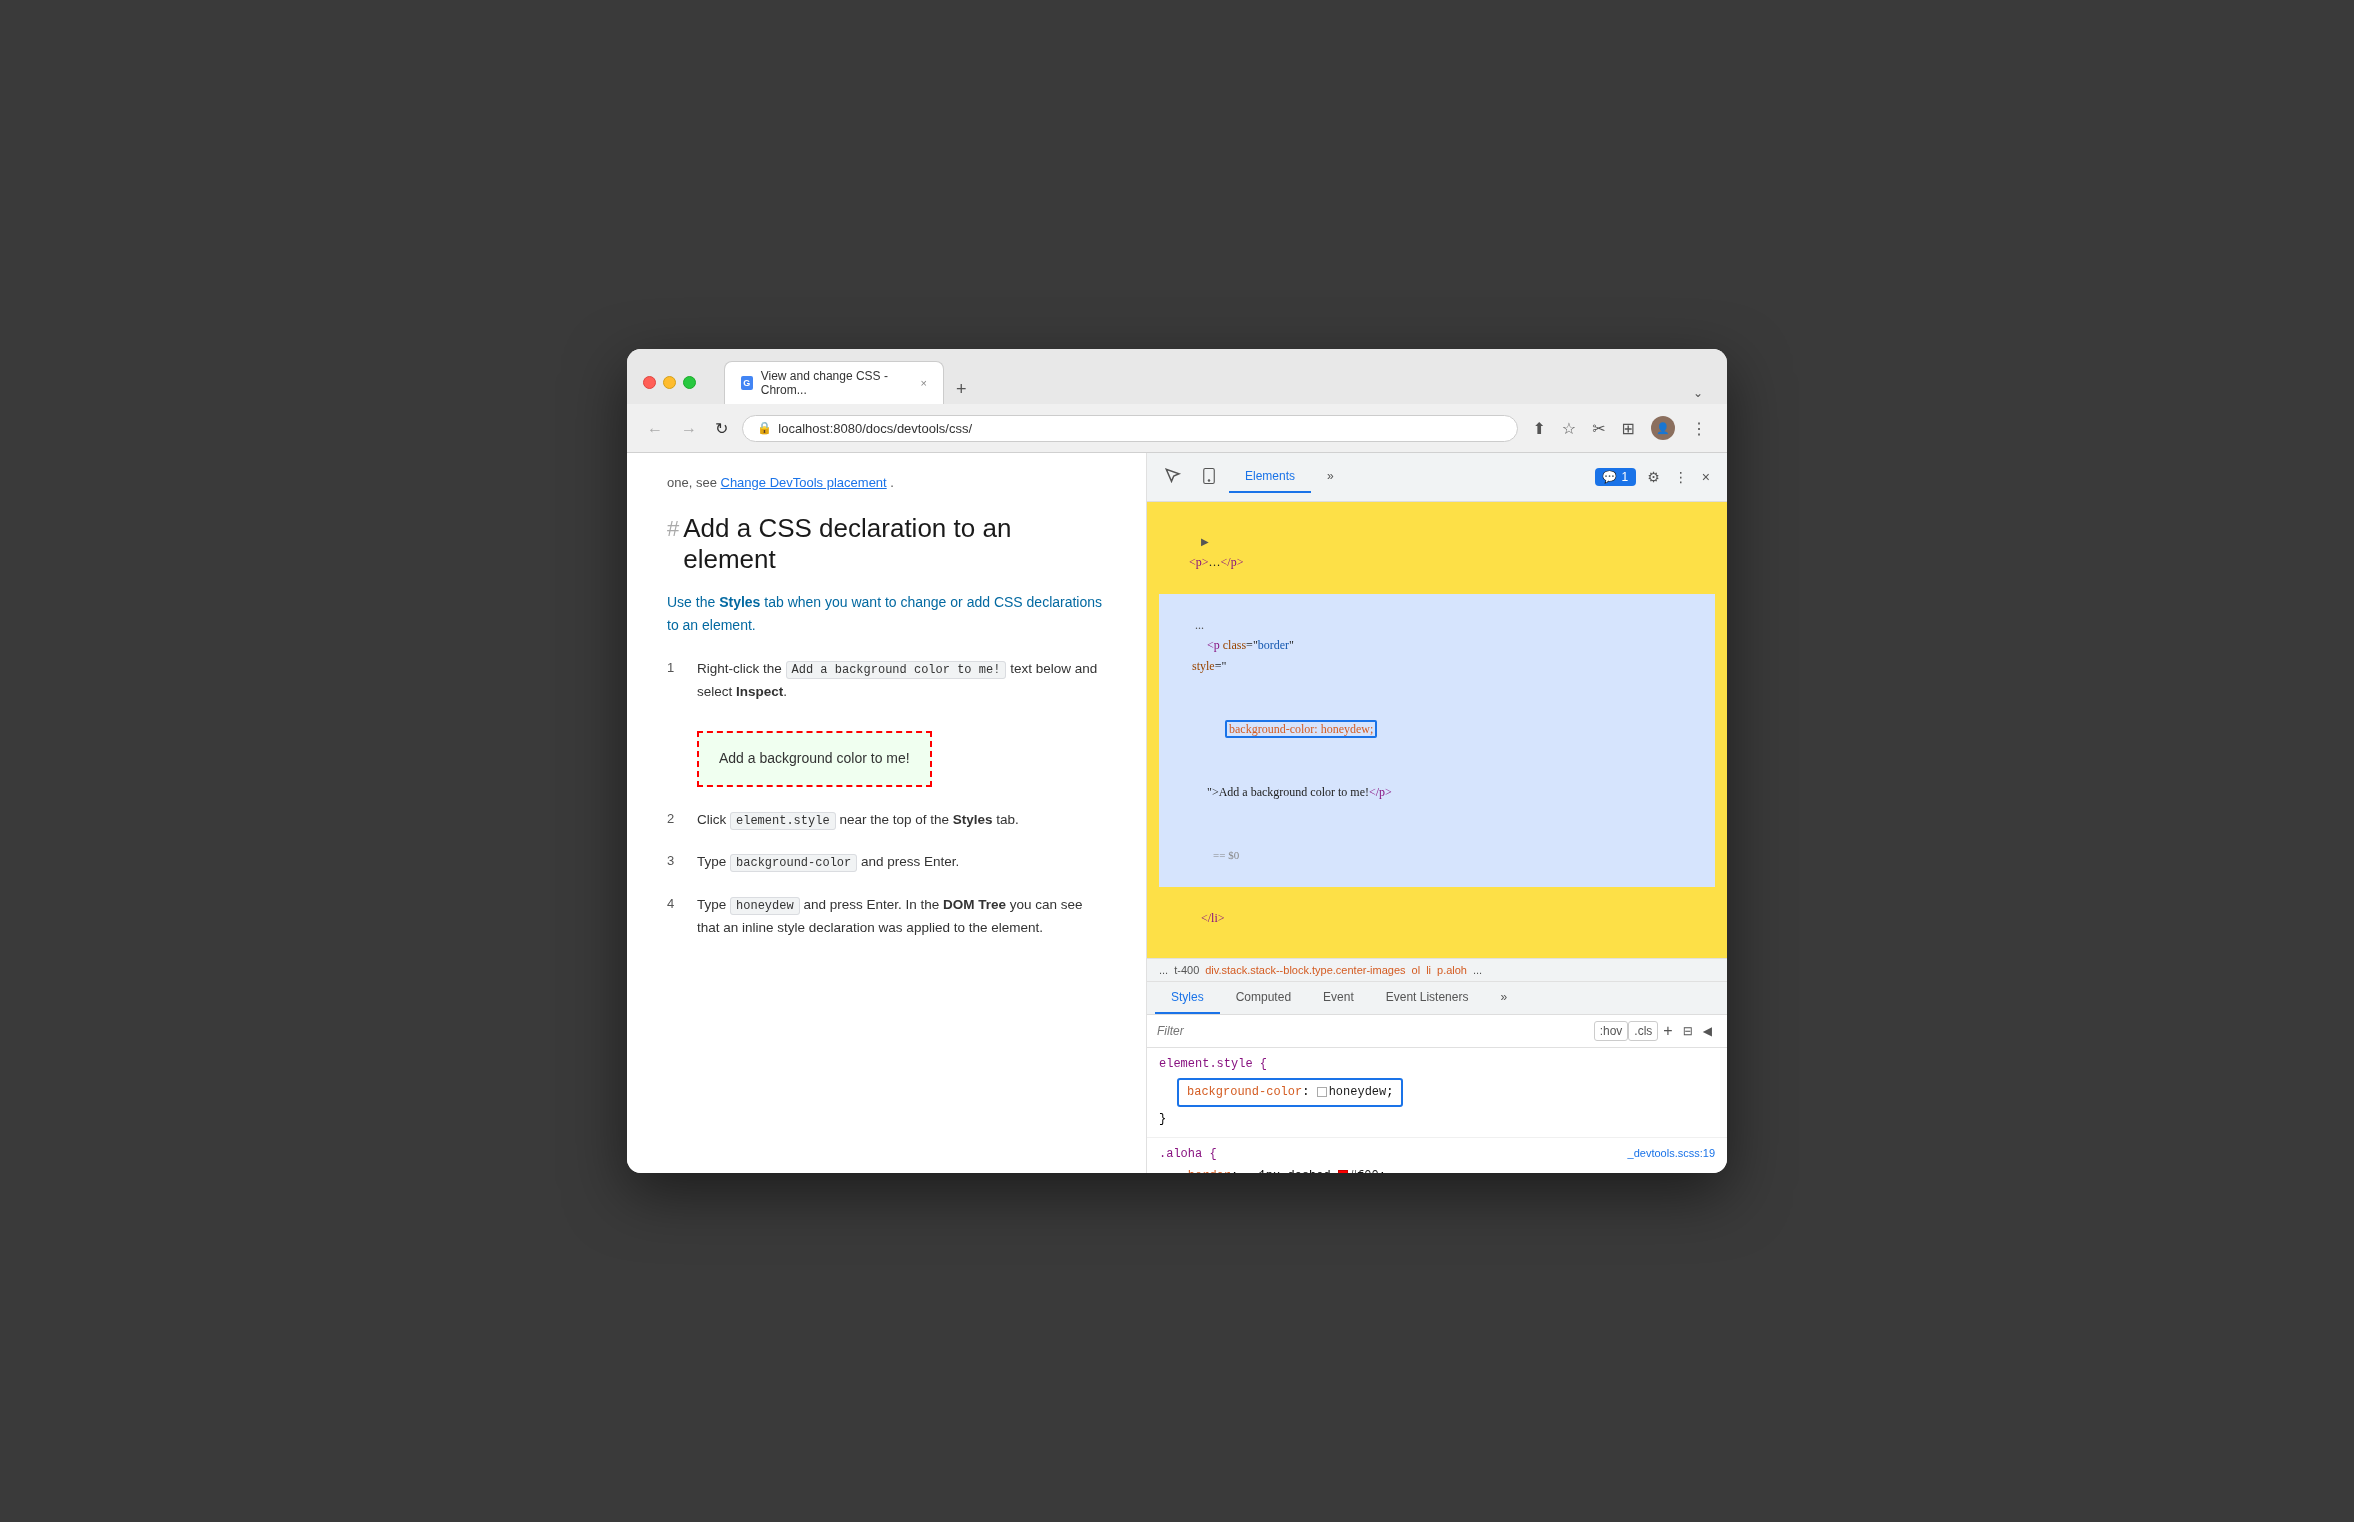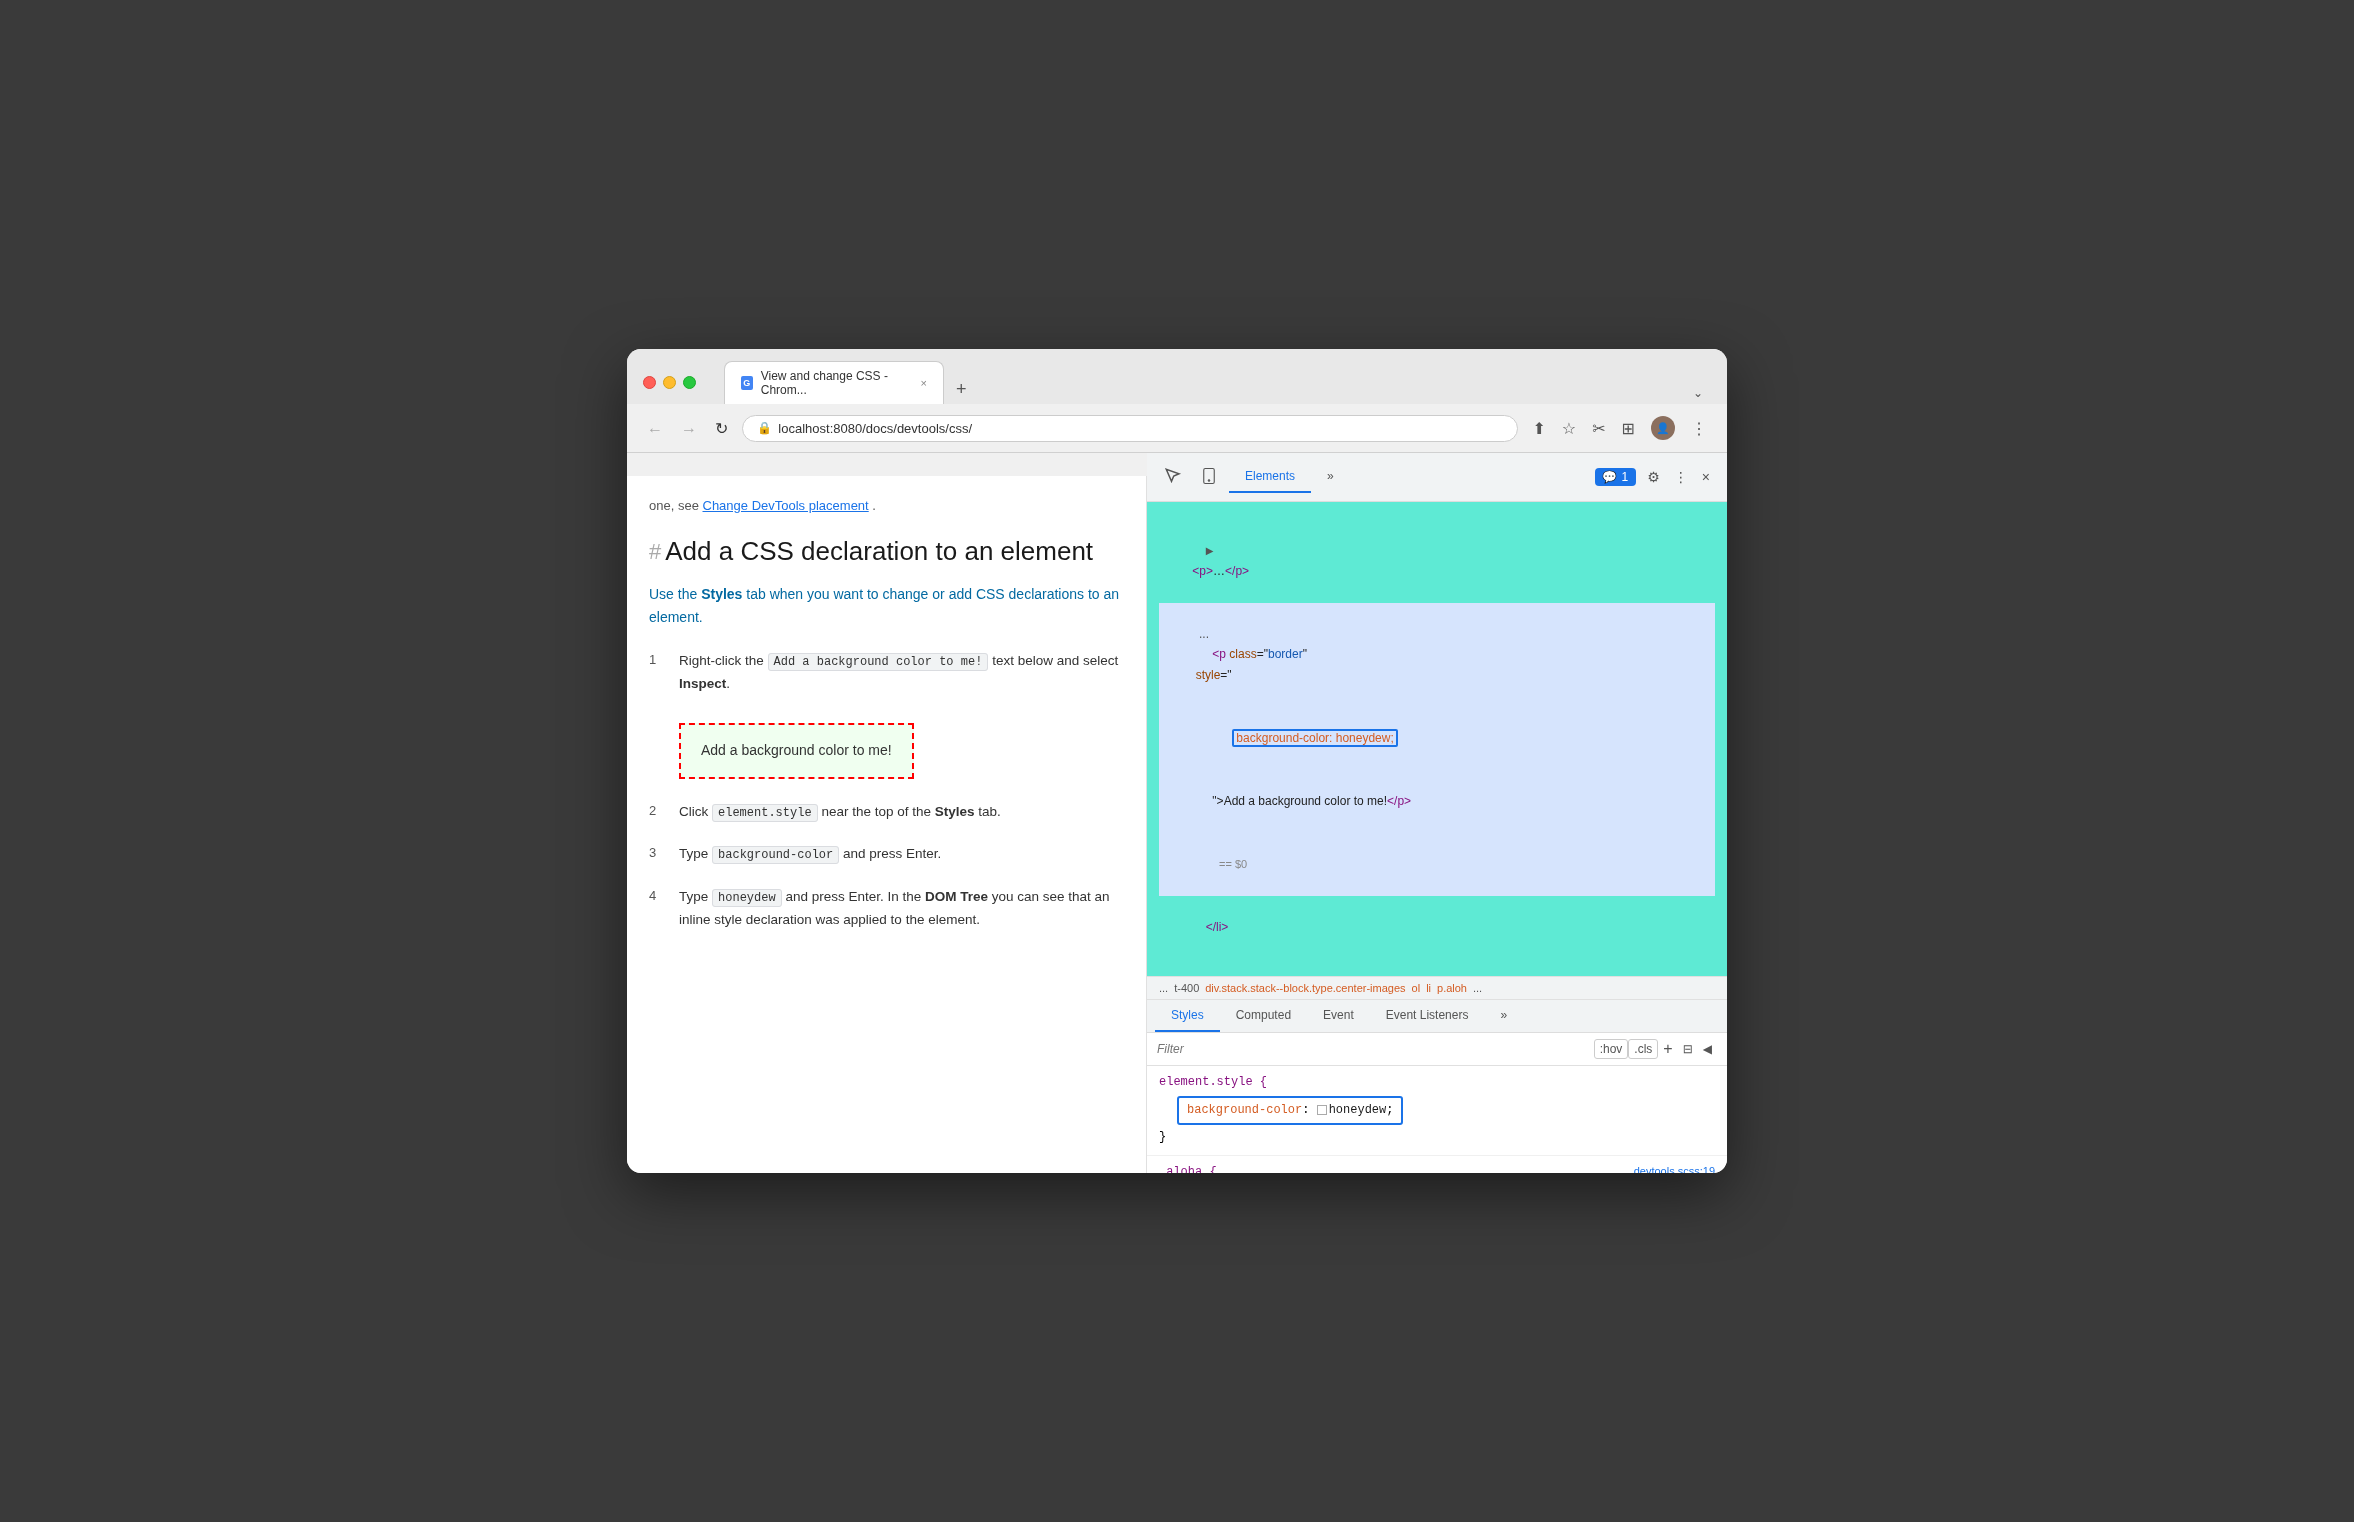--- a/index.html
+++ b/index.html
@@ -152,23 +152,22 @@
     
     .main-content {
       display: flex;
       height: 720px;
     }
     
     .webpage-pane {
       width: 520px;
       background: #fff;
       overflow-y: auto;
-      padding: 20px 22px 40px;
+      padding: 20px 40px 40px;
       border-right: 1px solid #e0e0e0;
-      margin-top: 23px;
     }
     .webpage-text-intro {
       font-size: 13px;
       color: #555;
       margin-bottom: 20px;
       line-height: 1.5;
     }
     .webpage-text-intro a {
       color: #1a73e8;
       text-decoration: underline;
@@ -299,24 +298,24 @@
       border-radius: 4px;
       padding: 2px 8px;
       font-size: 12px;
       font-family: -apple-system, sans-serif;
       display: flex;
       align-items: center;
       gap: 4px;
     }
     
     .dom-tree {
-      background: #5eead4;
-      padding: 17px 12px;
+      background: #fde047;
+      padding: 8px 12px;
       border-bottom: 1px solid #e0e0e0;
-      font-family: Liberation Sans, sans-serif;
+      font-family: Liberation Serif, serif;
       font-size: 12px;
       line-height: 1.7;
     }
     .dom-line {
       display: block;
       white-space: pre;
       color: #222;
       padding: 1px 0;
     }
     .dom-line.selected {

